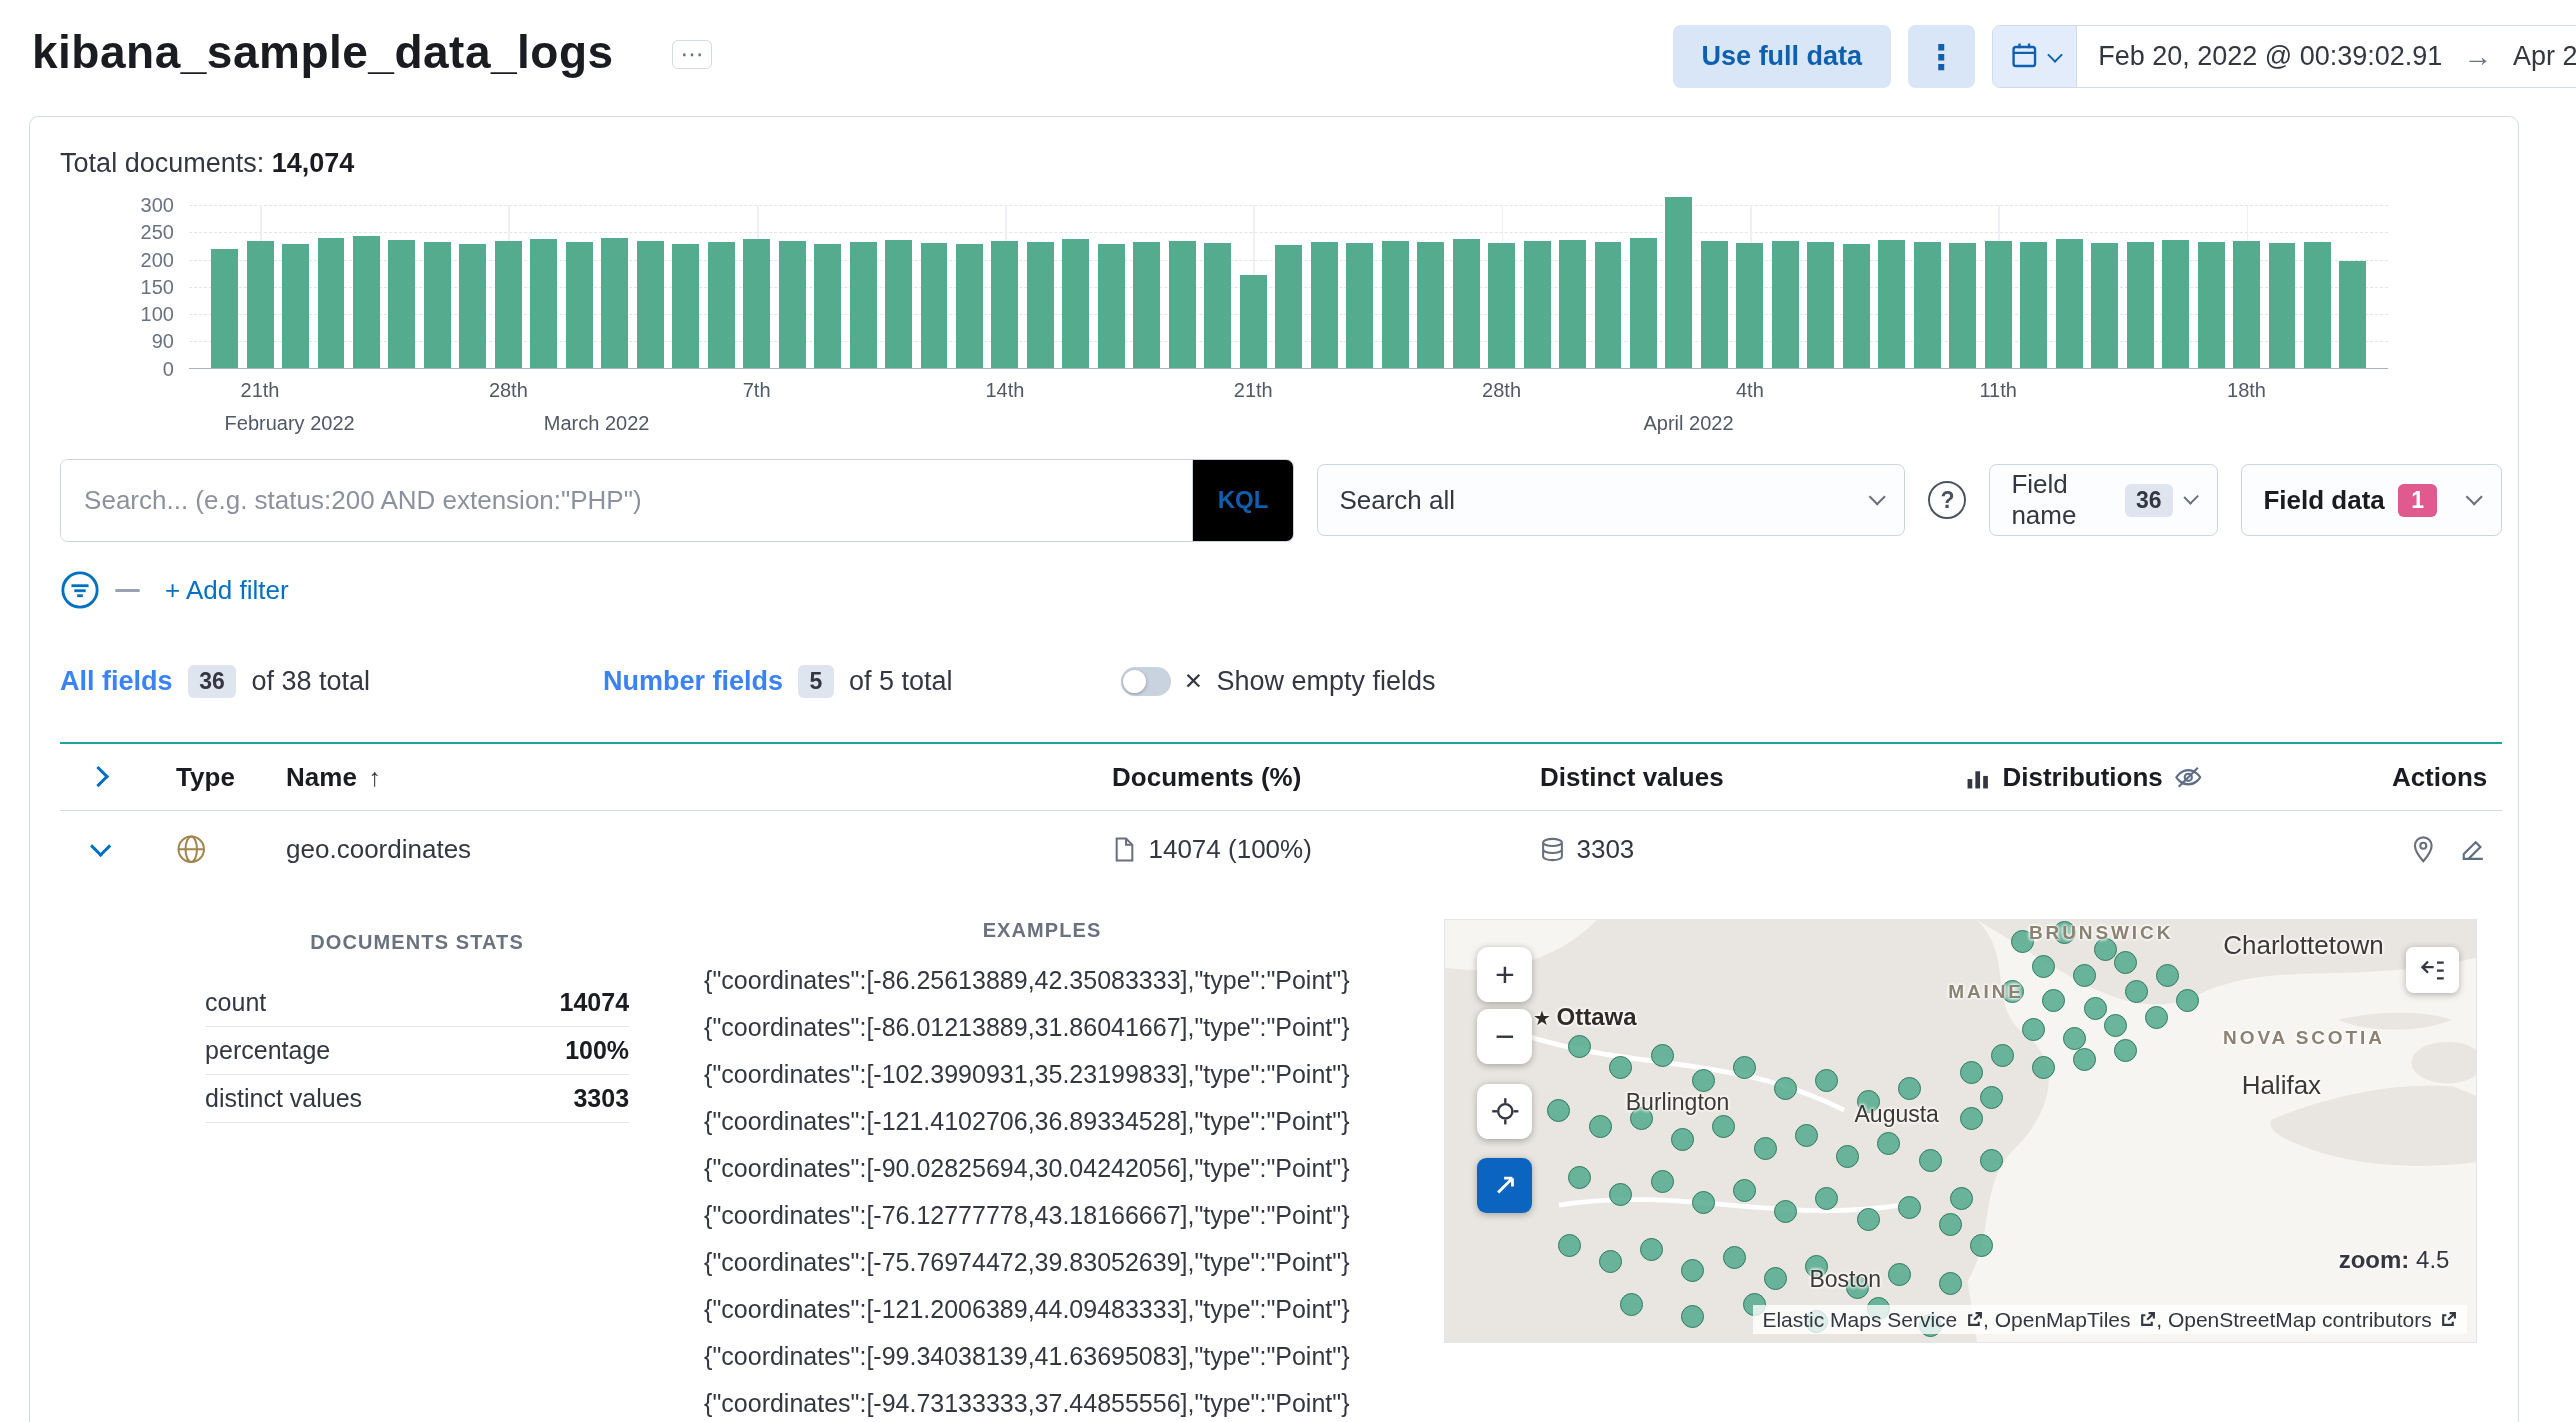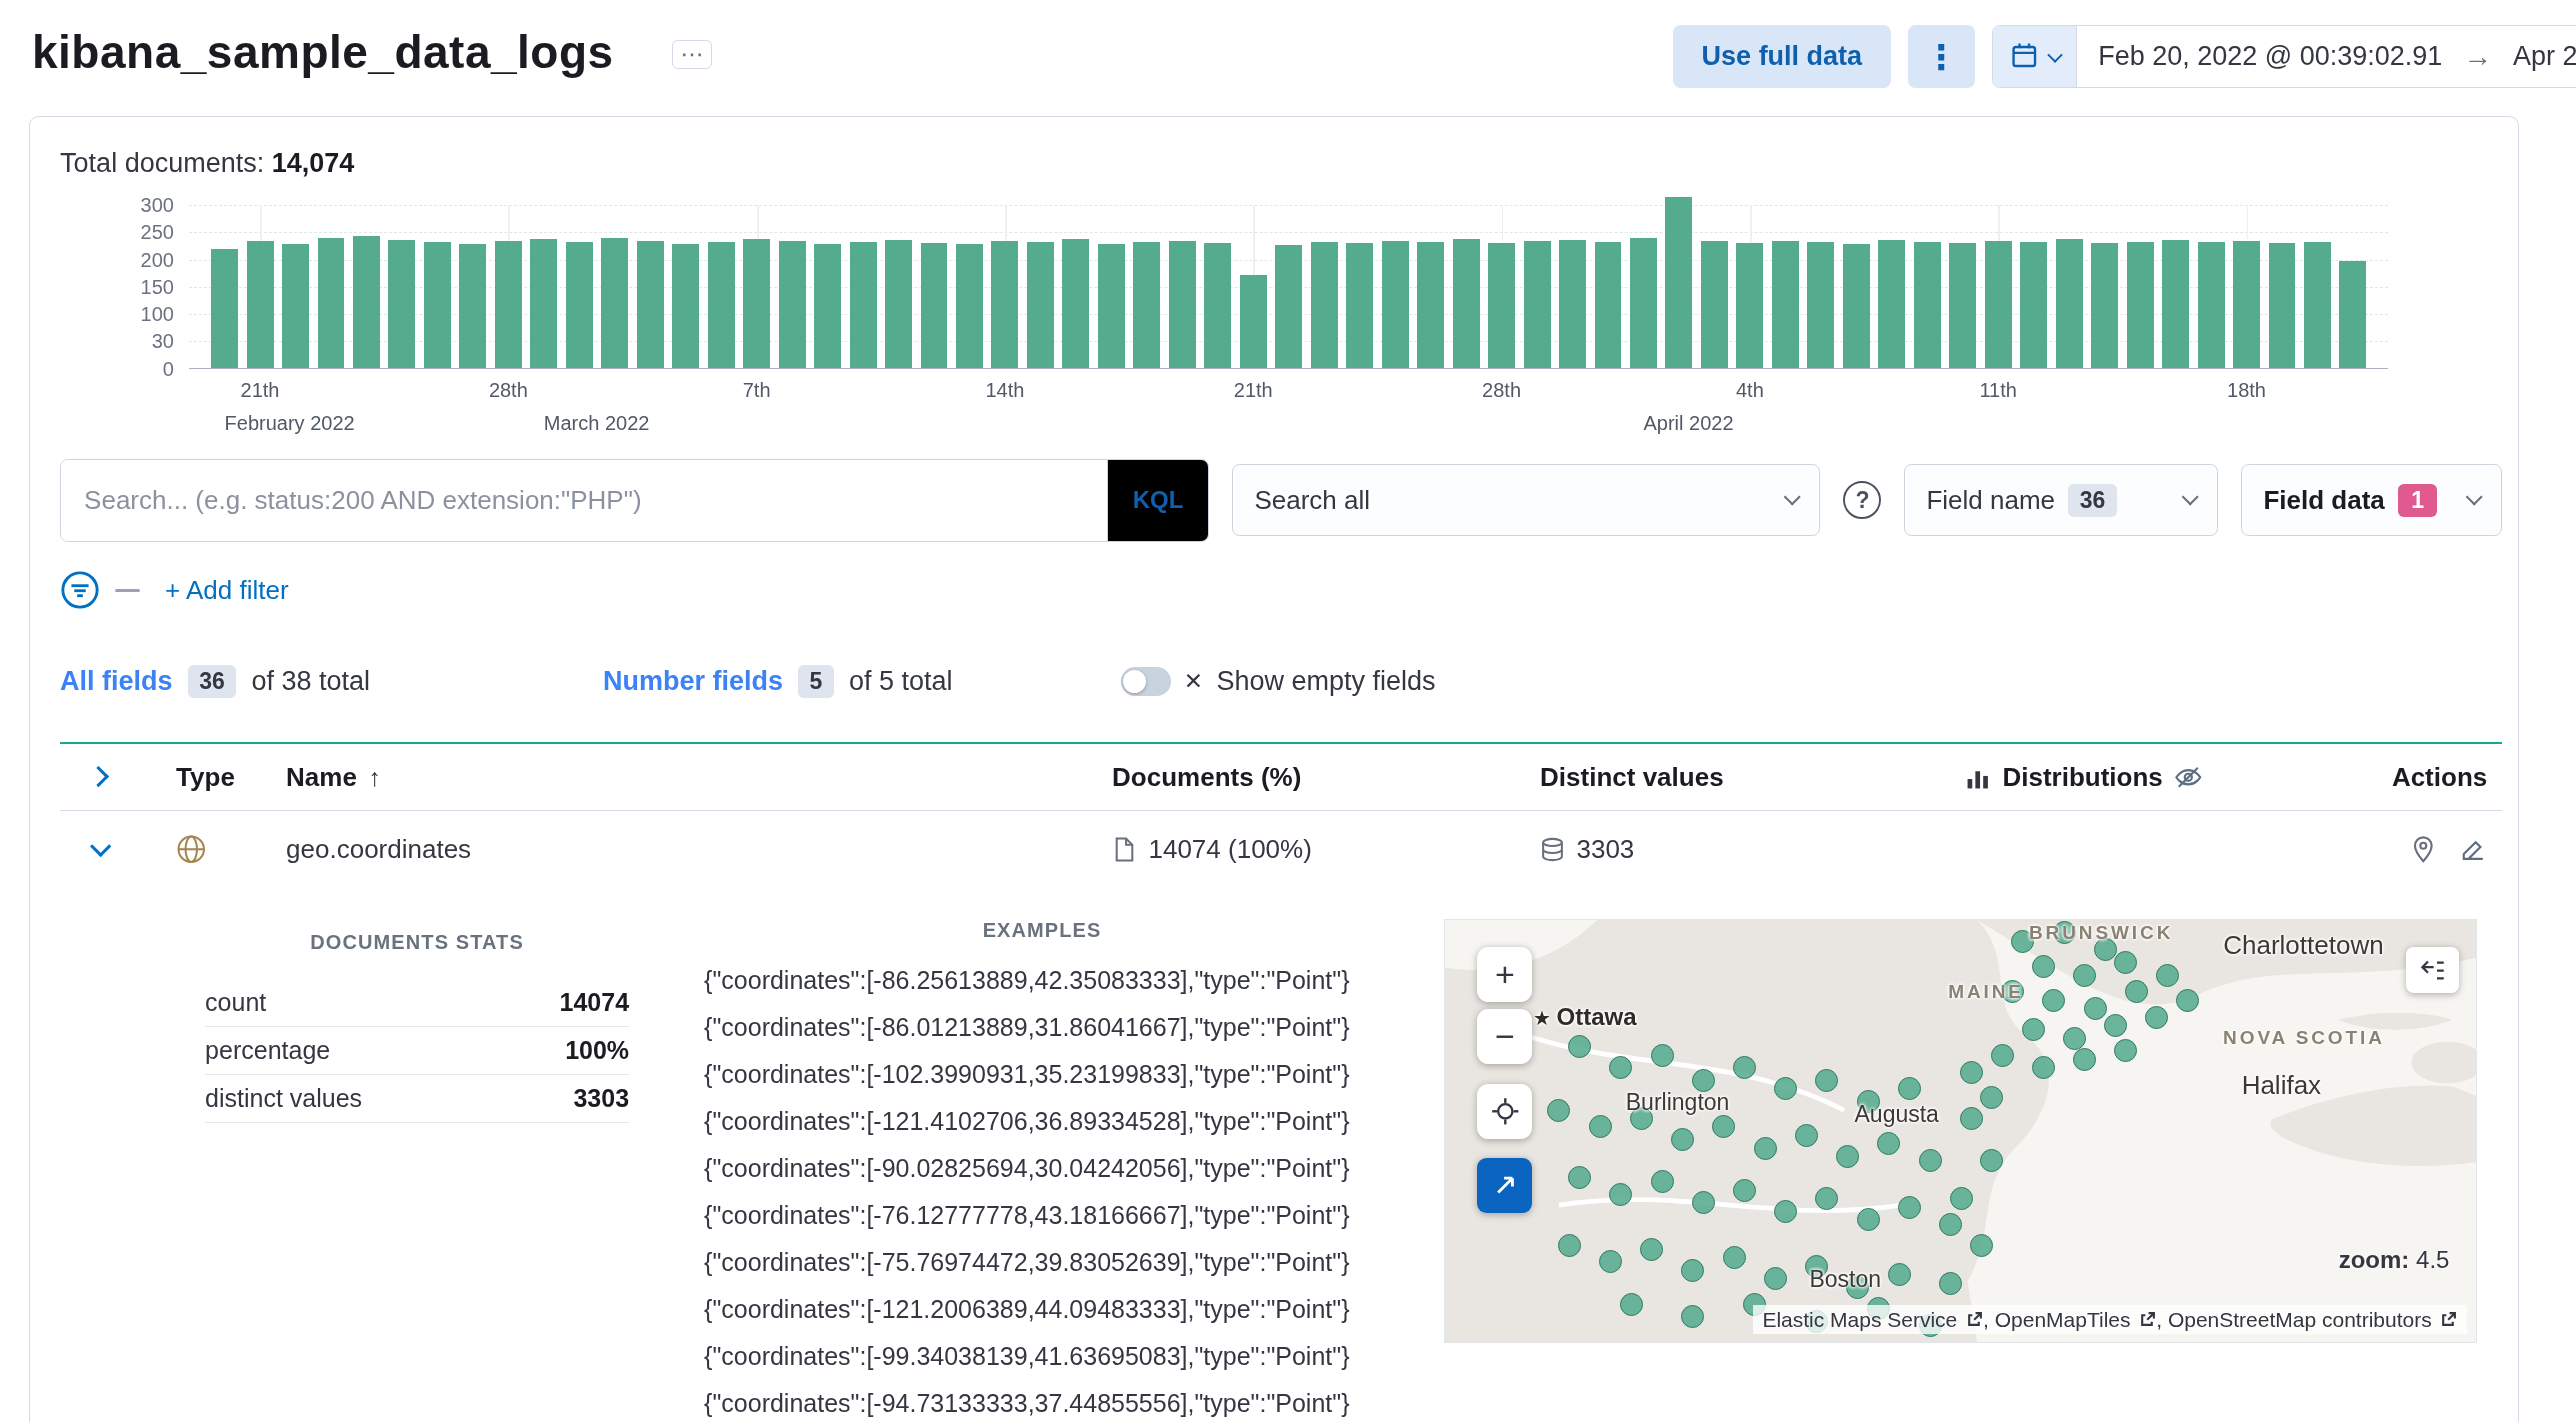--- a/index.html
+++ b/index.html
@@ -42,21 +42,21 @@
   .search-row { display:flex; align-items:center; margin-top:27px; gap:23px; }
   .search-box { flex:1; display:flex; align-items:stretch; height:83px; border:1px solid #ccd3df; border-radius:7.6px; background:#fff; overflow:hidden; }
   .search-box input { flex:1; border:none; outline:none; font-family:inherit; font-size:26px; color:#343741; padding:0 23px; background:#fff; }
   .search-box input::placeholder { color:#8b919e; }
   .kql { display:flex; align-items:center; padding:0 25px; background:#000000; color:#0e5fae; font-weight:700; font-size:24px;
     border-left:1px solid #ccd3df; cursor:pointer; }
   .select { display:flex; align-items:center; height:72px; border:1px solid #ccd3df; border-radius:7.6px; background:#fcfdff;
     font-size:26px; color:#343741; padding:0 21px; gap:13.3px; cursor:pointer; }
   .select .sel-chev { width:12.4px; height:12.4px; border-right:2.9px solid #69707d; border-bottom:2.9px solid #69707d; transform:rotate(45deg); margin-left:auto; margin-bottom:5.7px; }
   .sel-searchall { width:588px; }
-  .sel-fieldname { width:314px; }
+  .sel-fieldname { width:229px; }
   .sel-fieldtype { width:261px; }
   .sel-fieldtype .lbl { font-weight:700; color:#1a1c21; }
   .help-icon { width:38px; height:38px; border:2.9px solid #4a5360; border-radius:50%; color:#4a5360; font-size:23px; font-weight:700;
     display:flex; align-items:center; justify-content:center; cursor:pointer; flex:0 0 auto; }
   .badge-gray { background:#dfe5ef; color:#343741; font-size:23px; font-weight:700; border-radius:5.7px; padding:2.9px 11.4px; }
   .badge-pink { background:#e0598f; color:#fff; font-size:23px; font-weight:700; border-radius:5.7px; padding:2.9px 13.3px; }
 
   .filter-row { display:flex; align-items:center; margin-top:28.6px; gap:15.2px; }
   .filter-dash { width:25px; height:2.9px; background:#98a2b3; border-radius:1.9px; }
   .add-filter { color:#0071c2; font-size:26px; text-decoration:none; cursor:pointer; margin-left:9.5px; }
@@ -151,21 +151,21 @@
 
     <div class="total-docs">
       <span>Total documents:</span>
       <b>14,074</b>
     </div>
 
     <div class="chart-wrap">
       <div class="plot" id="plot">
           <div class="ylab" style="top:164px">0</div>
           <div class="hgrid" style="top:136px"></div>
-          <div class="ylab" style="top:136px">30</div>
+          <div class="ylab" style="top:136px">90</div>
           <div class="hgrid" style="top:109px"></div>
           <div class="ylab" style="top:109px">100</div>
           <div class="hgrid" style="top:82px"></div>
           <div class="ylab" style="top:82px">150</div>
           <div class="hgrid" style="top:55px"></div>
           <div class="ylab" style="top:55px">200</div>
           <div class="hgrid" style="top:27px"></div>
           <div class="ylab" style="top:27px">250</div>
           <div class="hgrid" style="top:0px"></div>
           <div class="ylab" style="top:0px">300</div>

